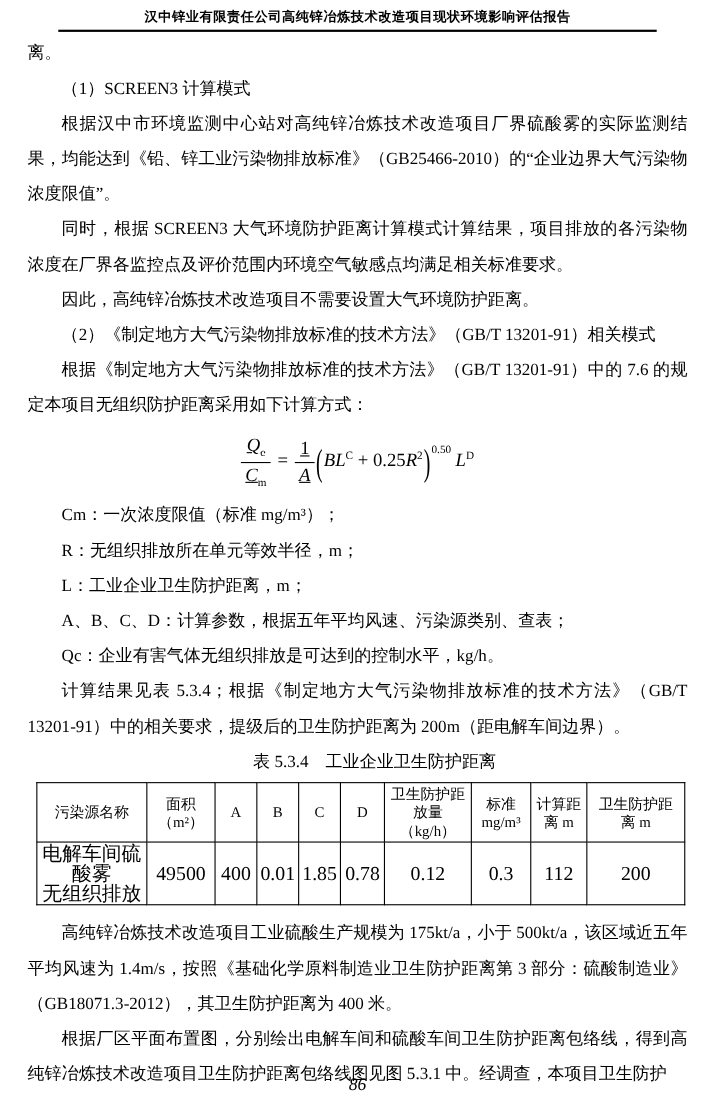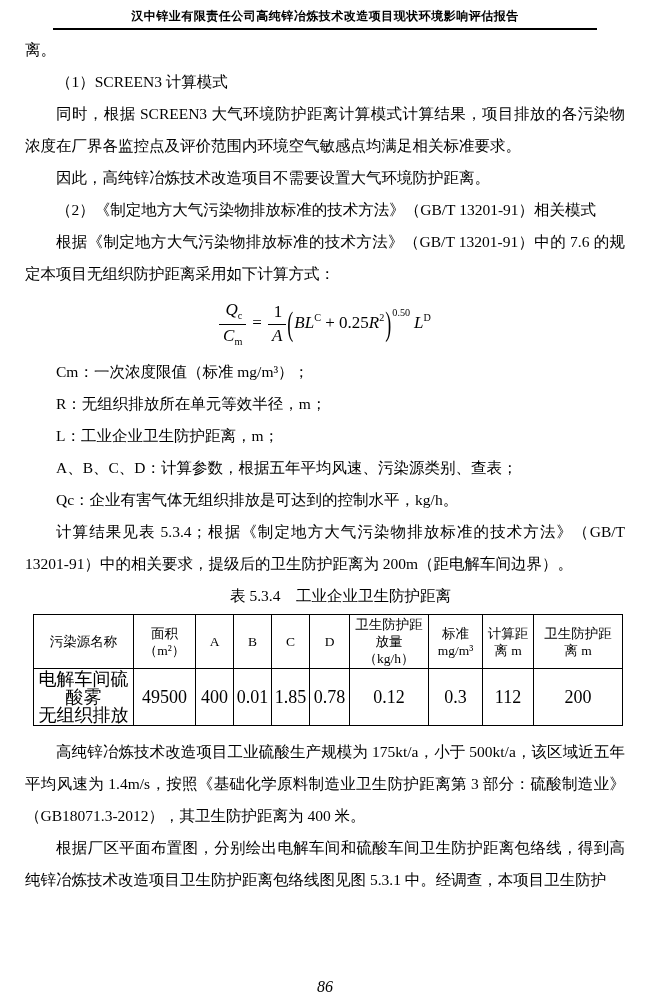--- a/index.html
+++ b/index.html
@@ -20,21 +20,21 @@
   }
   .content p { margin:0; text-indent:2em; }
   .content p.noindent { text-indent:0; }
   
   .formula {
     text-align:center; text-indent:0; margin:4px 0 2px 0;
     font-size:17px; line-height:1; padding:6px 0;
     font-family:"Liberation Serif",serif;
   }
   .formula i { font-style:italic; }
-  .frac { display:inline-block; vertical-align:middle; text-align:right; line-height:1.2; }
+  .frac { display:inline-block; vertical-align:middle; text-align:center; line-height:1.2;text-decoration:underline; }
   .frac .num { display:block; border-bottom:1px solid #000; padding:0 4px 1px 4px; }
   .frac .den { display:block; padding:1px 4px 0 4px; }
   .formula sub { font-size:0.6em; }
   .formula sup { font-size:0.6em; }
   .formula .eq { margin:0 6px; font-style:normal; }
   .paren { font-style:normal; display:inline-block; transform:scaleY(1.9); font-size:18px; vertical-align:-2px; margin:0 1px; font-weight:400; }
   .outer-sup { vertical-align:12px; font-size:10px; }
   .tail { margin-left:4px; }
   
   .table-caption { text-align:center; text-indent:0; margin-top:2px; }
@@ -60,20 +60,21 @@
 
 <div class="page">
 
   <div class="page-header">
     <span class="header-title">汉中锌业有限责任公司高纯锌冶炼技术改造项目现状环境影响评估报告</span>
   </div>
 
   <div class="content">
     <p class="noindent">离。</p>
     <p>（1）SCREEN3 计算模式</p>
+    <p>根据汉中市环境监测中心站对高纯锌冶炼技术改造项目厂界硫酸雾的实际监测结果，均能达到《铅、锌工业污染物排放标准》（GB25466-2010）的“企业边界大气污染物浓度限值”。</p>
     <p>同时，根据 SCREEN3 大气环境防护距离计算模式计算结果，项目排放的各污染物浓度在厂界各监控点及评价范围内环境空气敏感点均满足相关标准要求。</p>
     <p>因此，高纯锌冶炼技术改造项目不需要设置大气环境防护距离。</p>
     <p>（2）《制定地方大气污染物排放标准的技术方法》（GB/T 13201-91）相关模式</p>
     <p>根据《制定地方大气污染物排放标准的技术方法》（GB/T 13201-91）中的 7.6 的规定本项目无组织防护距离采用如下计算方式：</p>
 
     <div class="formula">
       <span class="frac"><span class="num"><i>Q</i><sub>c</sub></span><span class="den"><i>C</i><sub>m</sub></span></span><span class="eq">=</span><span class="frac"><span class="num">1</span><span class="den"><i>A</i></span></span><span class="paren">(</span><i>BL</i><sup>C</sup><span> + </span><span>0.25</span><i>R</i><sup>2</sup><span class="paren">)</span><sup class="outer-sup">0.50</sup><i class="tail">L</i><sup>D</sup>
     </div>
 
     <p>Cm：一次浓度限值（标准 mg/m³）；</p>

